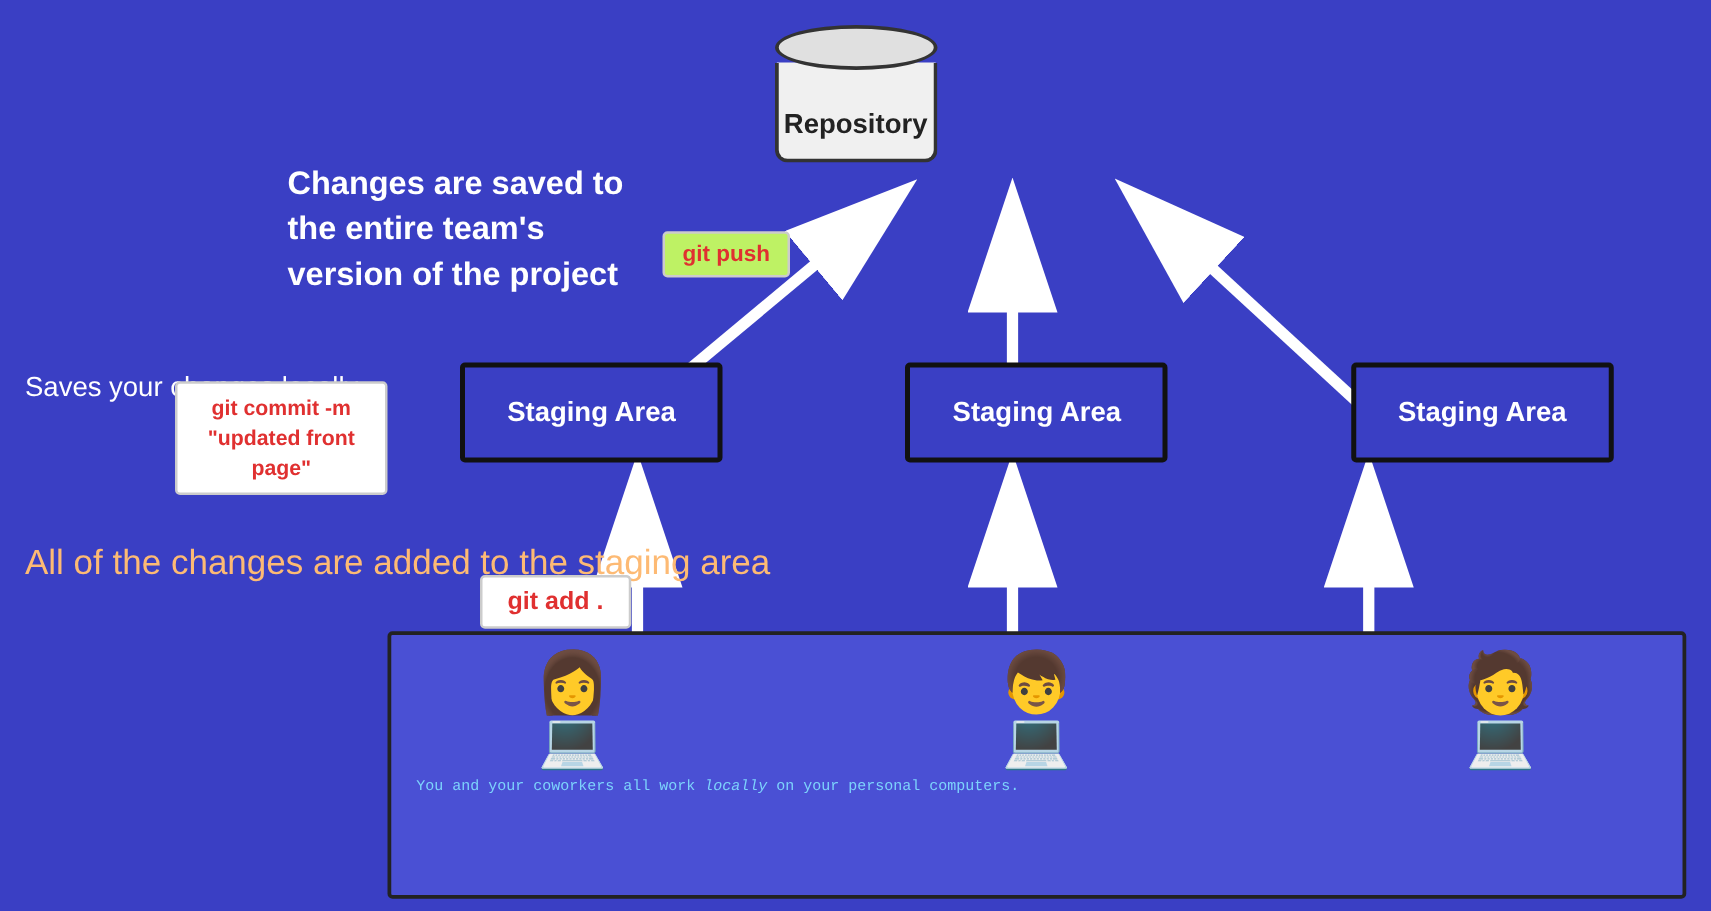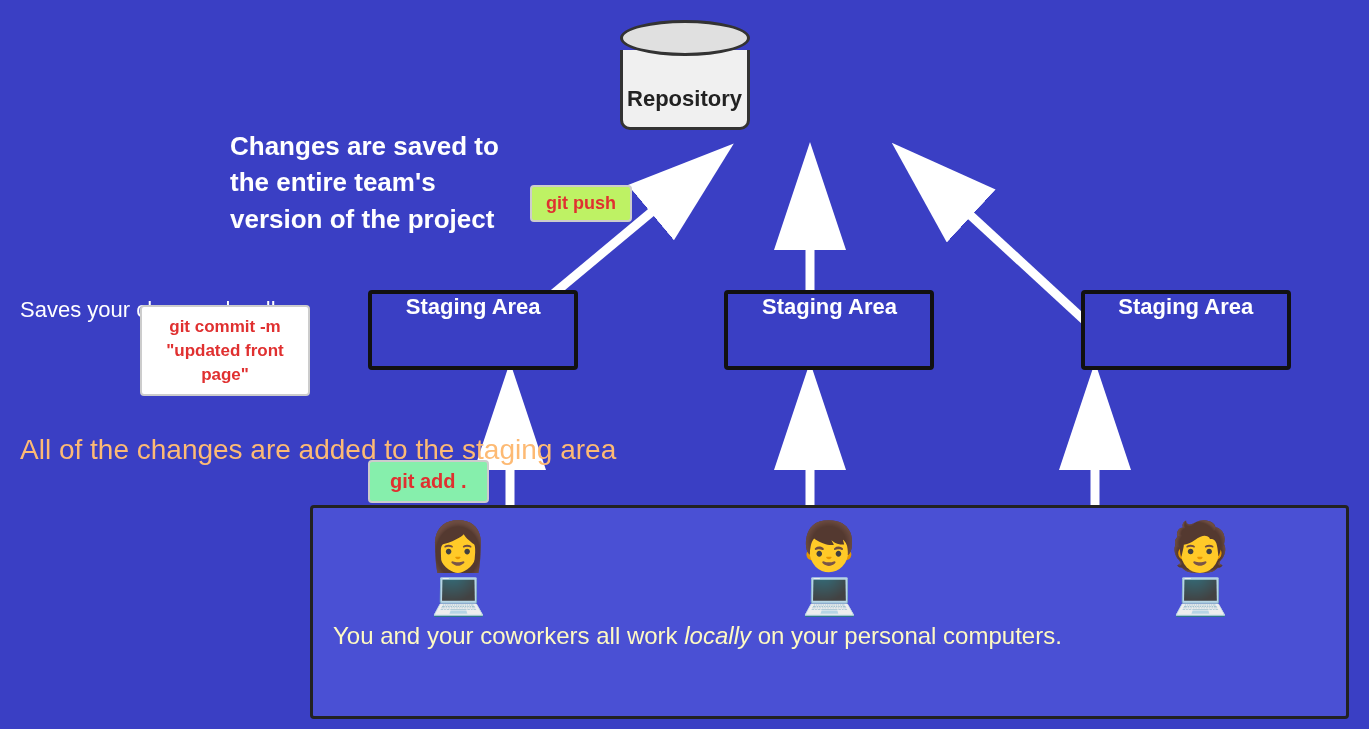--- a/index.html
+++ b/index.html
@@ -76,21 +76,21 @@
       justify-content: space-around;
     }
 
     .staging-box {
       background: #3a3fc4;
       border: 4px solid #111;
       border-radius: 4px;
       width: 210px;
       height: 80px;
       display: flex;
-      align-items: flex-start;
+      align-items: center;
       justify-content: center;
     }
 
     .staging-box-label {
       font-size: 22px;
       font-weight: bold;
       color: white;
     }
 
     
@@ -119,22 +119,22 @@
       font-weight: bold;
       color: #e03030;
       line-height: 1.4;
       text-align: center;
       width: 170px;
     }
 
     .git-add-badge {
       position: absolute;
       top: 460px;
-      left: 368px;
-      background: #86efac;
+      left: 384px;
+      background: #ffffff;
       border: 2px solid #ccc;
       border-radius: 4px;
       padding: 8px 20px;
       font-size: 20px;
       font-weight: bold;
       color: #e03030;
     }
 
     
     .label-changes-saved {
@@ -209,23 +209,24 @@
     }
 
     .wd-title {
       font-size: 30px;
       font-weight: bold;
       color: white;
       margin-top: 4px;
     }
 
     .wd-subtitle {
-      font-size: 24px;
-      color: #fef9c3;
+      font-size: 12px;
+      color: #7dd3fc;
       margin-top: 2px;
+      font-family: Liberation Mono, monospace;
     }
 
     .wd-subtitle em {
       font-style: italic;
     }
 
     
     .arrows-svg {
       position: absolute;
       top: 0;

